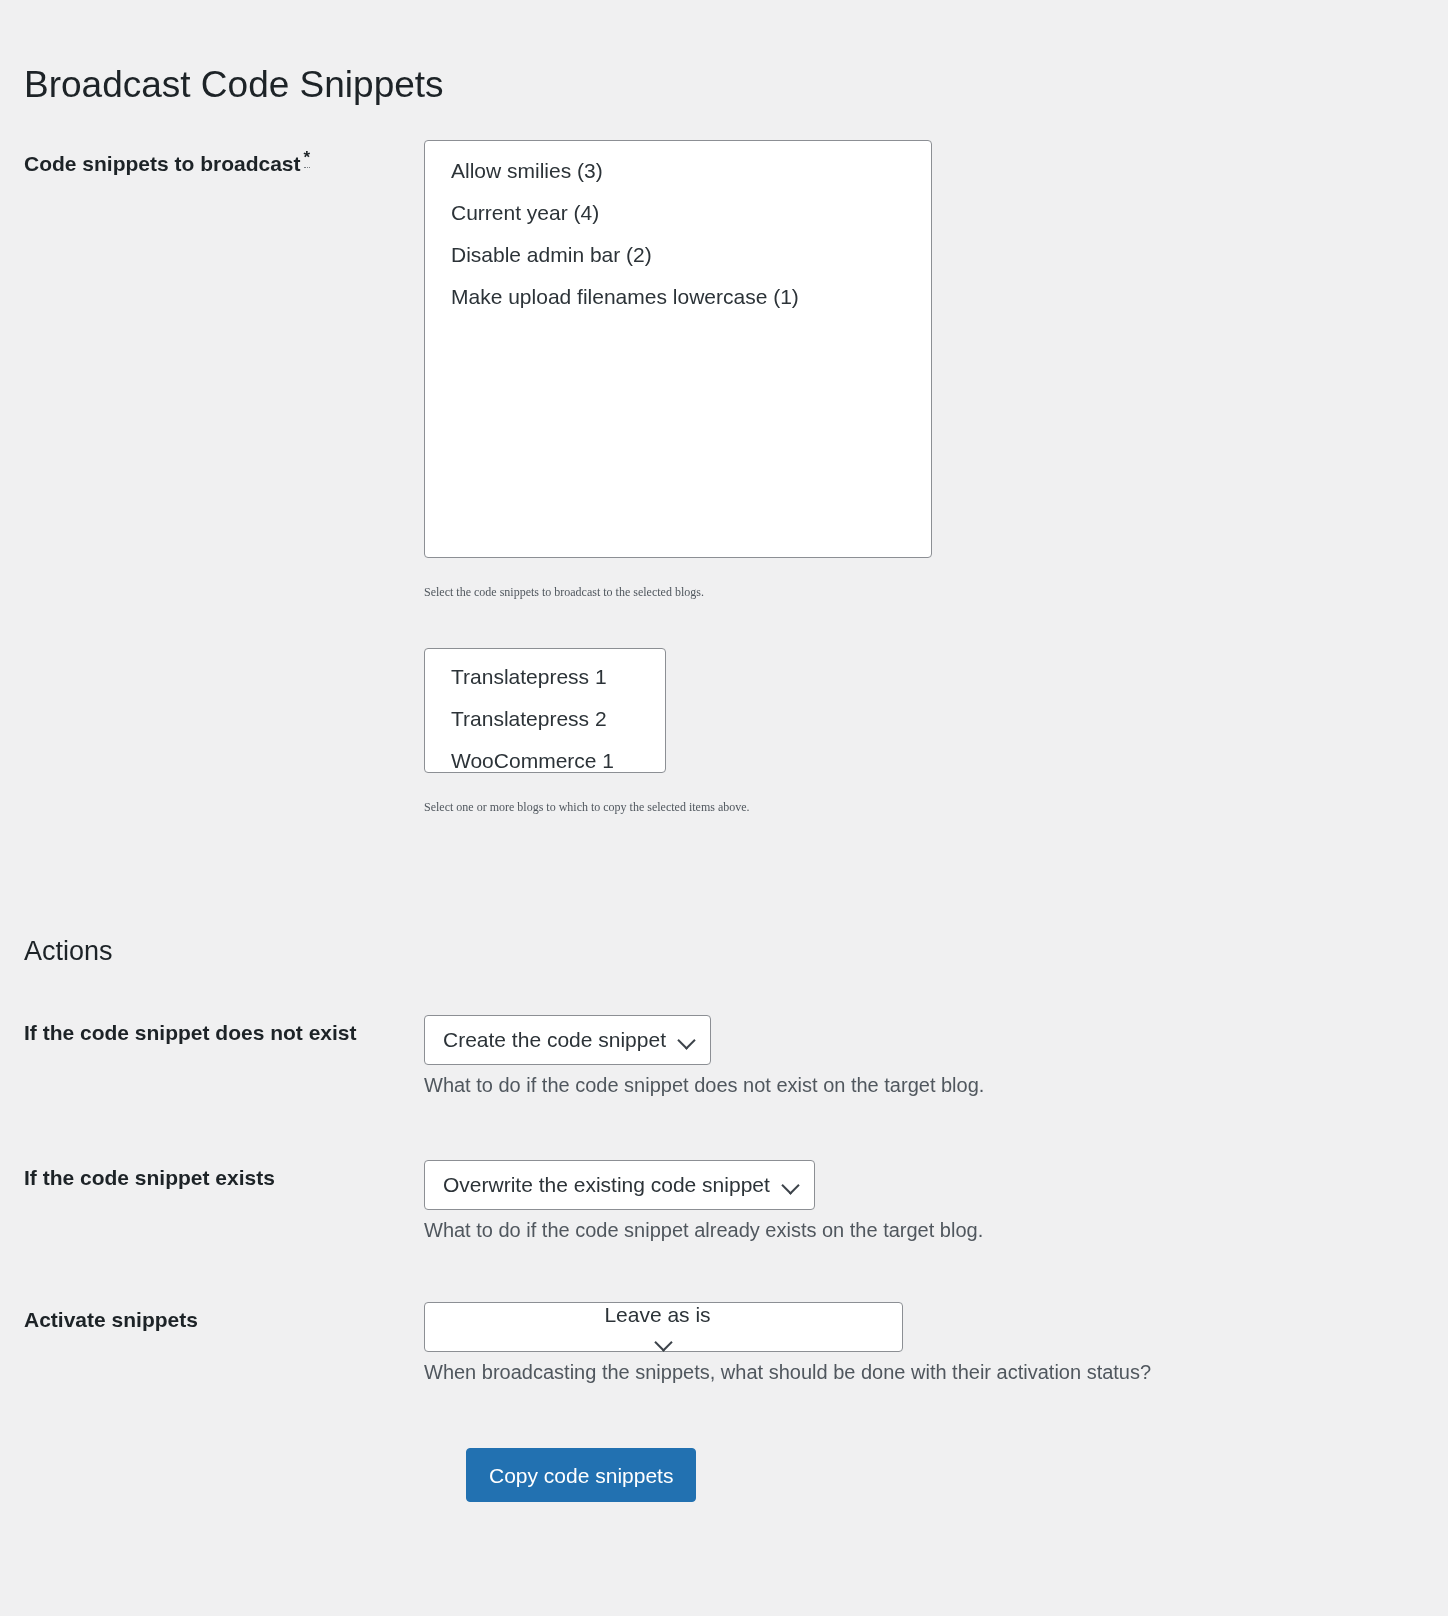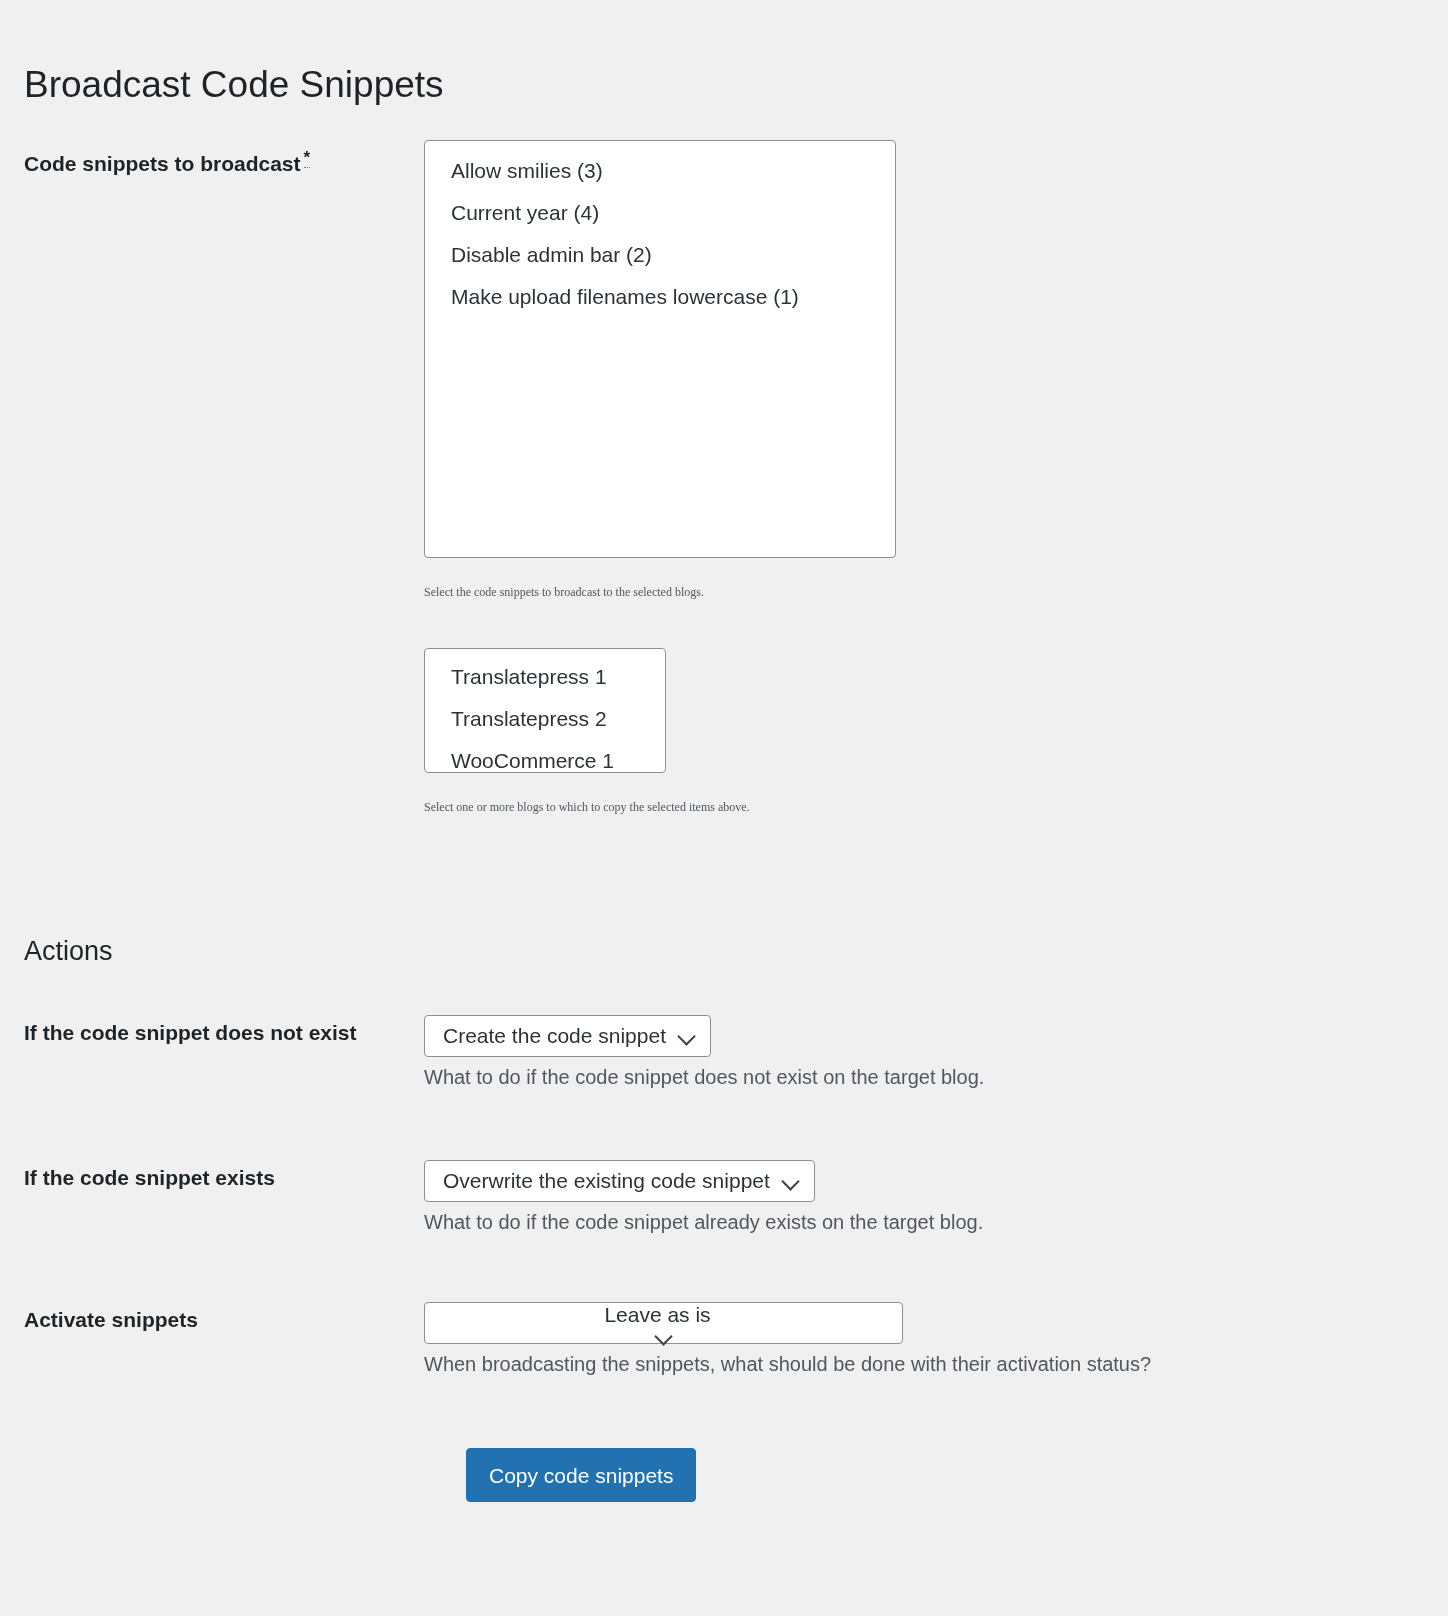--- a/index.html
+++ b/index.html
@@ -60,21 +60,21 @@
   }
   
   .listbox {
     background: #ffffff;
     border: 1px solid #8c8f94;
     border-radius: 4px;
     padding: 9px 0 9px 0;
     overflow: hidden;
   }
   .listbox.snippets {
-    width: 472px;
+    width: 508px;
     height: 418px;
   }
   .listbox.blogs {
     width: 242px;
     height: 125px;
     padding-top: 7px;
   }
   .listbox .option {
     font-size: 21px;
     line-height: 42px;
@@ -105,21 +105,21 @@
     color: #1d2327;
   }
   
   .select-box {
     position: relative;
     display: inline-flex;
     align-items: center;
     background: #ffffff;
     border: 1px solid #8c8f94;
     border-radius: 4px;
-    height: 42px;
+    height: 50px;
     padding: 0 14px 0 18px;
     font-size: 21px;
     color: #2c3338;
     cursor: pointer;
     white-space: nowrap;
   }
   .select-box .select-value { padding-right: 12px; }
   .select-box .chev {
     display: inline-block;
     width: 18px;

